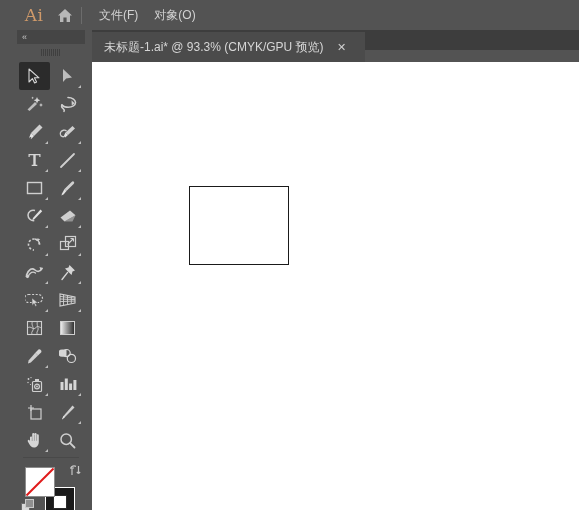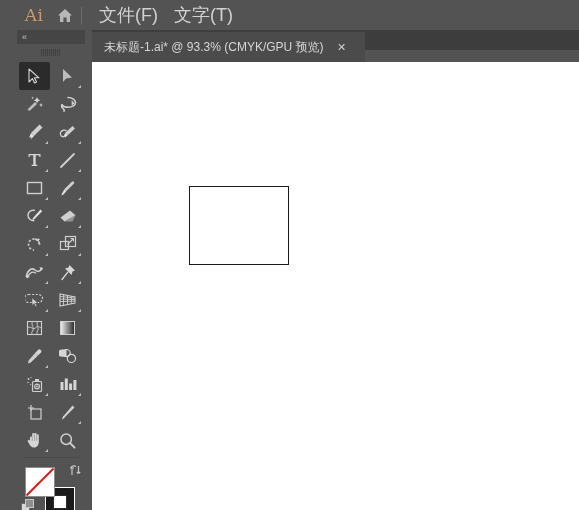--- a/index.html
+++ b/index.html
@@ -47,21 +47,21 @@
     width: 1px; height: 17px;
     background: #6c6c6c;
     margin: 0 9px 0 2px;
   }
   .menu-items {
     display: flex;
     align-items: center;
   }
   .menu-item {
     color: #d2d2d2;
-    font-size: 18px;
+    font-size: 12px;
     padding: 4px 8px;
     white-space: nowrap;
     line-height: 15px;
   }
 
   
   .tabbar {
     position: absolute;
     left: 75px; top: 30px;
     width: 504px; height: 20px;
@@ -226,21 +226,21 @@
   <div class="menubar">
     <div class="ai-logo" style="color: rgb(208, 154, 106);">Ai</div>
     <div class="home-icon">
       <svg width="16" height="15" viewBox="0 0 16 15">
         <path d="M8 1 L15 7.5 L13 7.5 L13 14 L9.6 14 L9.6 9.6 L6.4 9.6 L6.4 14 L3 14 L3 7.5 L1 7.5 Z" fill="#b8b8b8"></path>
       </svg>
     </div>
     <div class="menu-sep"></div>
     <div class="menu-items">
       <div class="menu-item">文件(F)</div>
-      <div class="menu-item">文字(T)</div>
+      <div class="menu-item">对象(O)</div>
     </div>
   </div>
 
   <div class="tabbar">
     <div class="doc-tab" style="width: 273px;">
       <span class="doc-tab-label">未标题-1.ai* @ 93.3% (CMYK/GPU 预览)</span>
       <span class="doc-tab-close">✕</span>
     </div>
   </div>
 

